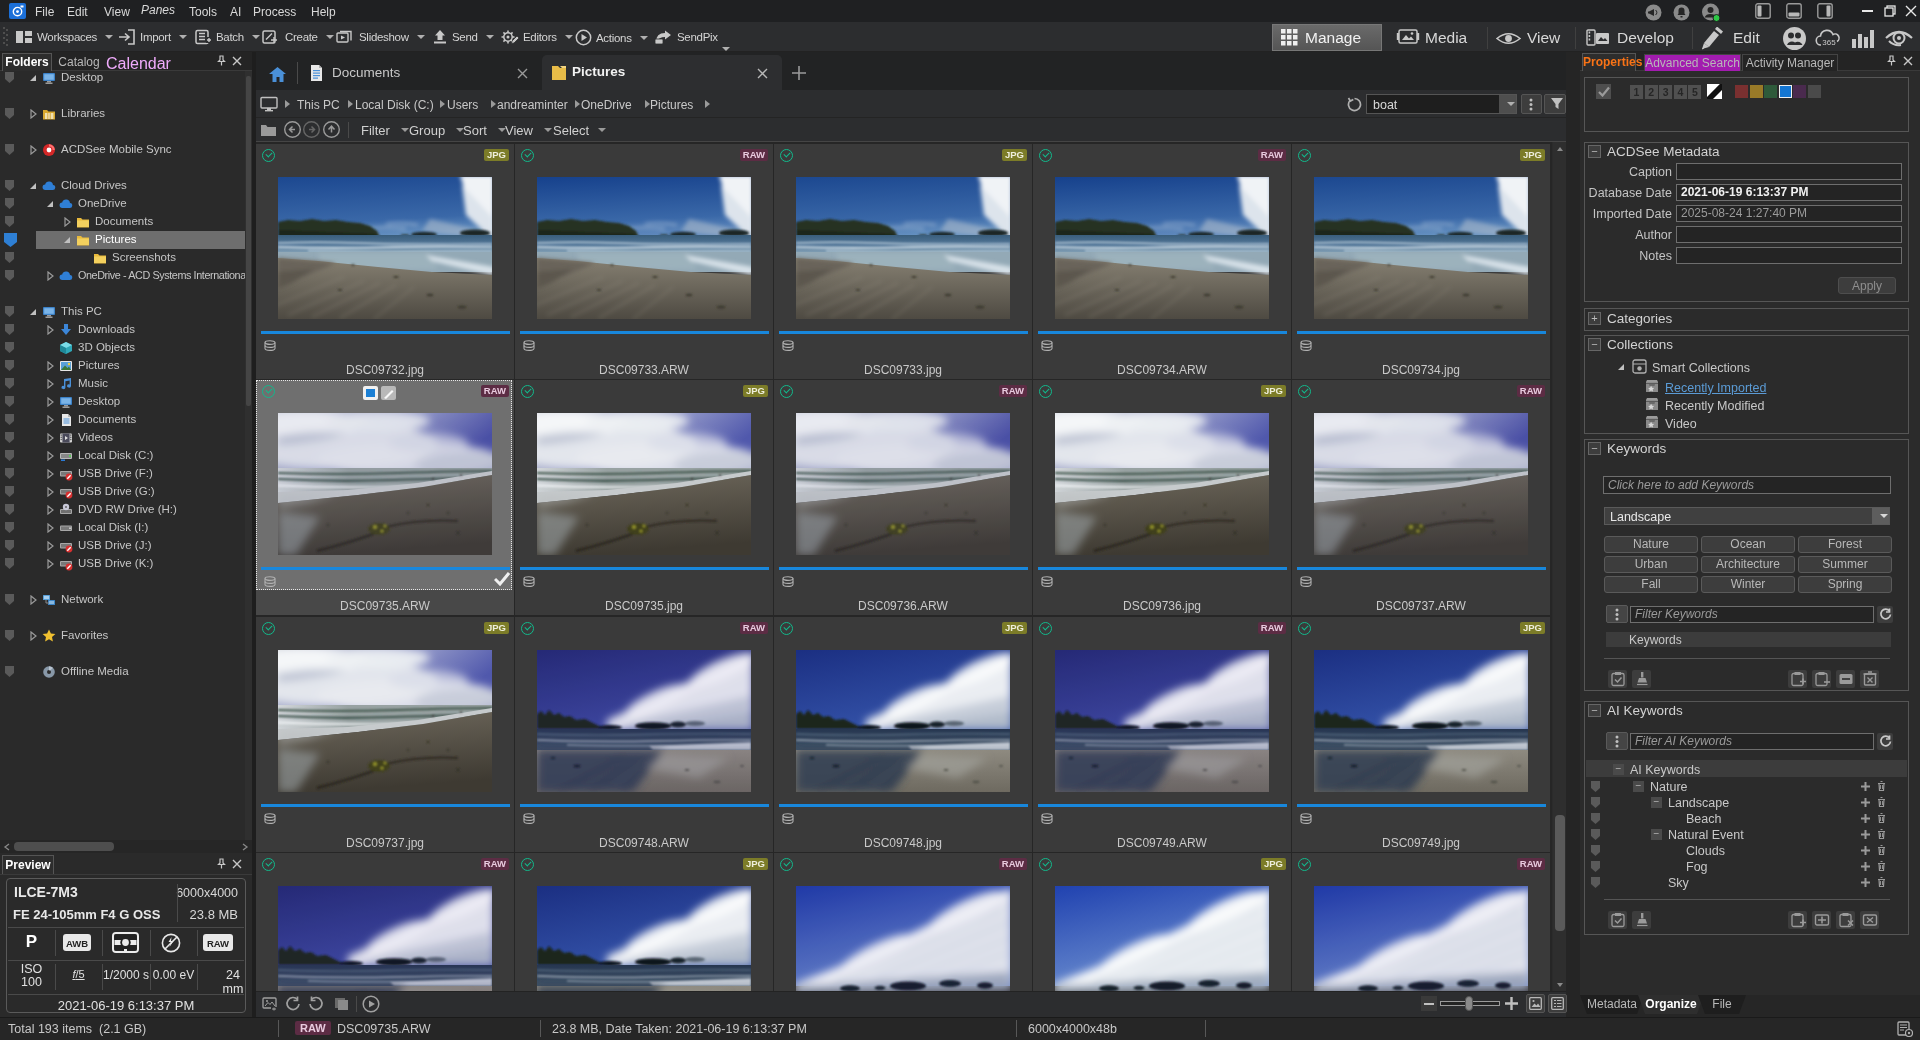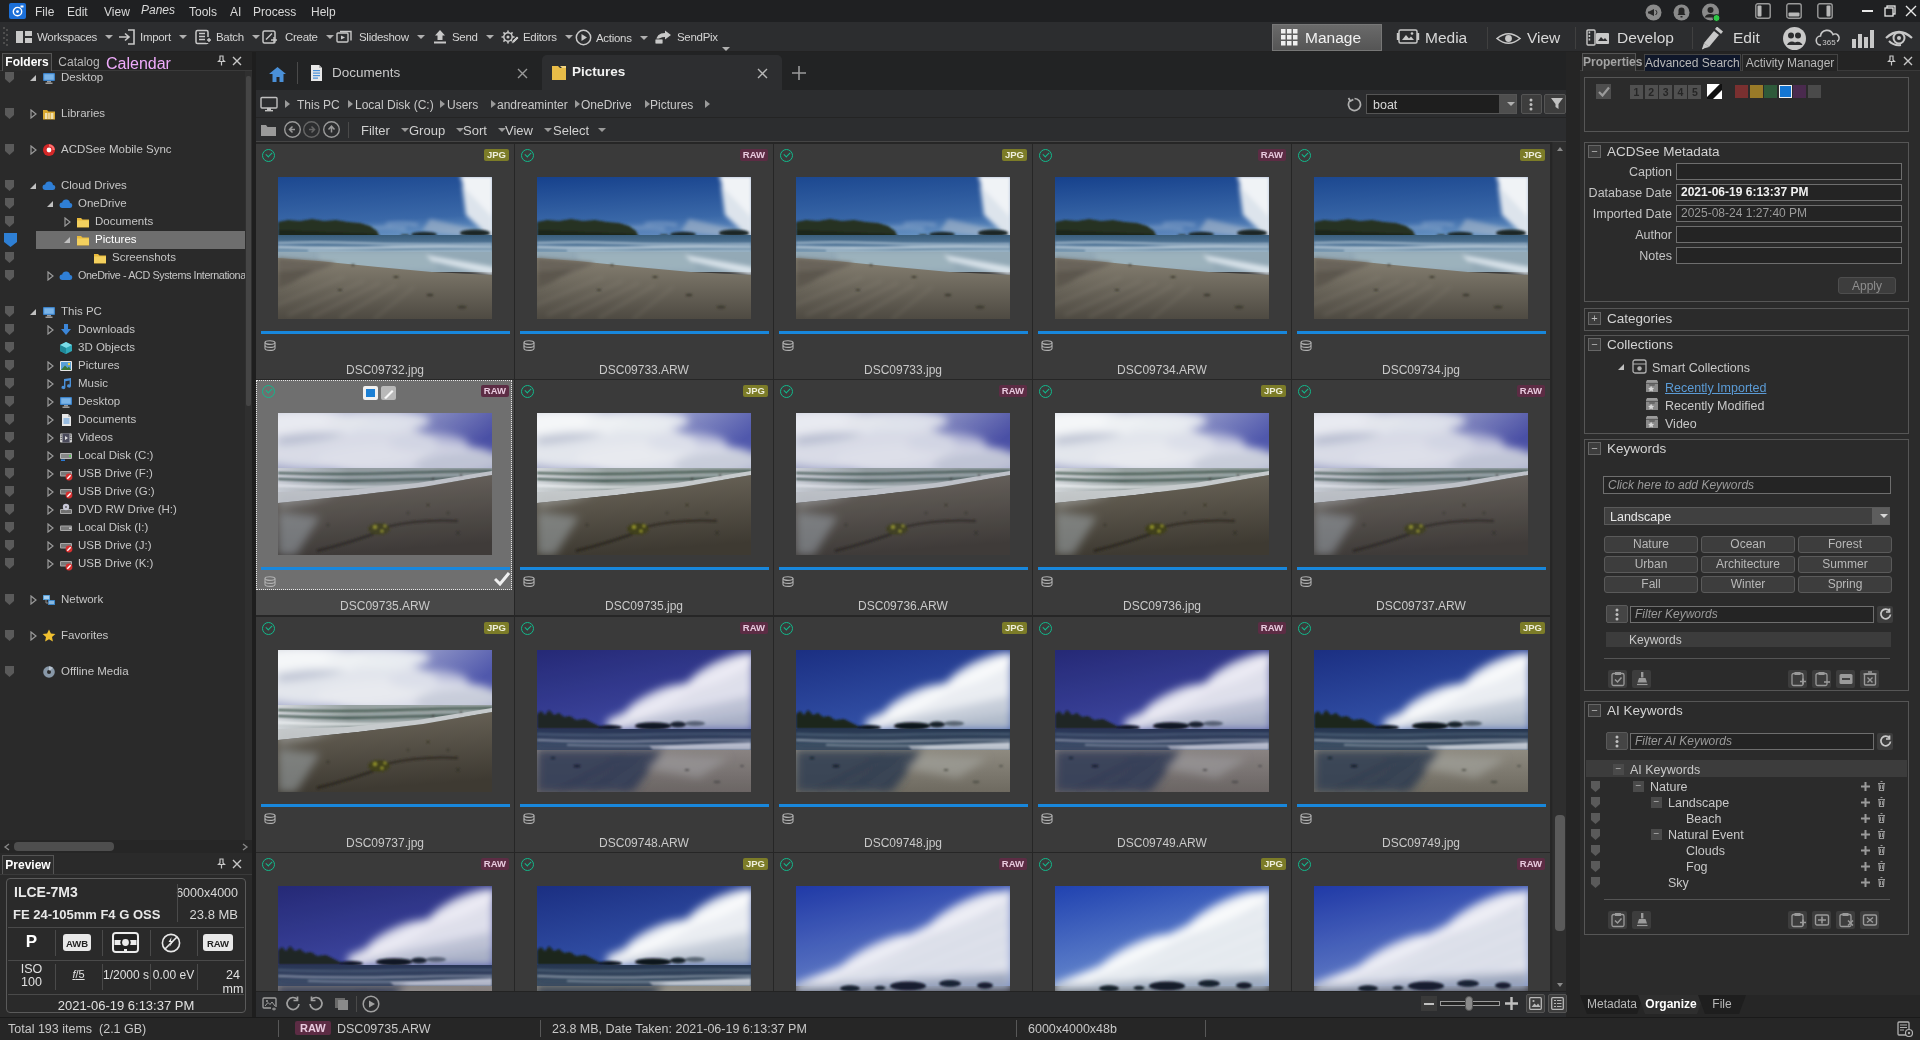--- a/index.html
+++ b/index.html
@@ -2283,22 +2283,22 @@
       <path d="M2.5,10 l3,-3.5 2,2 1.5,-2 2.5,3.5 z" fill="#b8b8b8"></path>
       <circle cx="4.5" cy="4" r="1.1" fill="#b8b8b8"></circle>
     </svg>
 <div class="abs sbtn" style="left:1548px;top:994px;width:19px;height:19px;"></div>
 <svg class="abs" style="left:1551px;top:997px" width="13" height="13">
       <rect x="0.7" y="0.7" width="11.6" height="11.6" rx="1" fill="none" stroke="#b8b8b8" stroke-width="1.3"></rect>
       <path d="M3,3.5 h2 M3,6.5 h2 M3,9.5 h2 M6,3.5 h4.5 M6,6.5 h4.5 M6,9.5 h4.5" stroke="#b8b8b8" stroke-width="1.2"></path>
     </svg>
 <div class="abs" style="left:1580px;top:52px;width:340px;height:965px;background:#2b2b2b;"></div>
 <div class="abs" style="left:1580px;top:52px;width:340px;height:19px;background:#242424;border-bottom:1px solid #3a3a3a;"></div>
-<div class="abs" style="left:1582px;top:53px;width:54px;height:18px;background:#2d2d2d;border:1px solid #555;border-bottom:none;color:#a3a3a3;font-size:12px;font-weight:bold;text-align:center;line-height:17px;">Properties</div>
-<div class="abs" style="left:1644px;top:54px;width:97px;height:17px;background:#0f172a;border:1px solid #444;border-bottom:none;color:#b8b8b8;font-size:12px;line-height:16px;">Advanced Search</div>
+<div class="abs" style="left:1582px;top:53px;width:54px;height:18px;background:#2d2d2d;border:1px solid #555;border-bottom:none;color:#f97316;font-size:12px;font-weight:bold;text-align:center;line-height:17px;">Properties</div>
+<div class="abs" style="left:1644px;top:54px;width:97px;height:17px;background:#a21caf;border:1px solid #444;border-bottom:none;color:#b8b8b8;font-size:12px;text-align:center;line-height:16px;">Advanced Search</div>
 <div class="abs" style="left:1742px;top:54px;width:96px;height:17px;background:#242424;border:1px solid #444;border-bottom:none;color:#b8b8b8;font-size:12px;text-align:center;line-height:16px;">Activity Manager</div>
 <svg class="abs" style="left:1886px;top:55px" width="11" height="12">
       <path d="M4,1 h3 v4 l1.5,1.5 h-6 L4,5 Z M5.5,6.5 v4" stroke="#c8c8c8" stroke-width="1.2" fill="none"></path>
     </svg>
 <svg class="abs" style="left:1903px;top:56px" width="10" height="10">
       <path d="M1,1 L9,9 M9,1 L1,9" stroke="#c8c8c8" stroke-width="1.4"></path>
     </svg>
 <div class="gbox" style="left:1584px;top:77px;width:325px;height:55px;"></div>
 <div class="abs" style="left:1596px;top:84px;width:15px;height:15px;background:#4e4e4e;"></div>
 <svg class="abs" style="left:1598px;top:86px" width="12" height="11">

